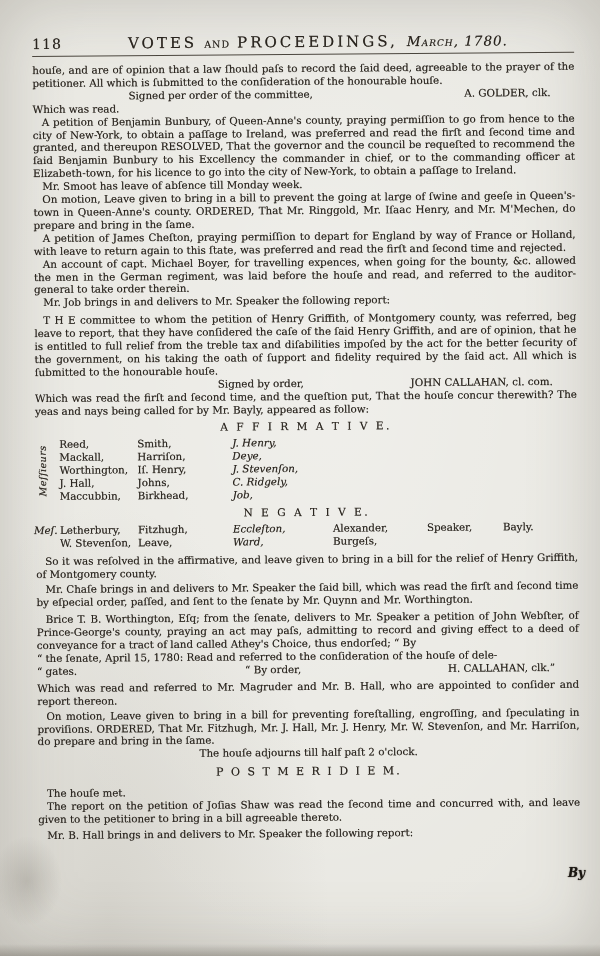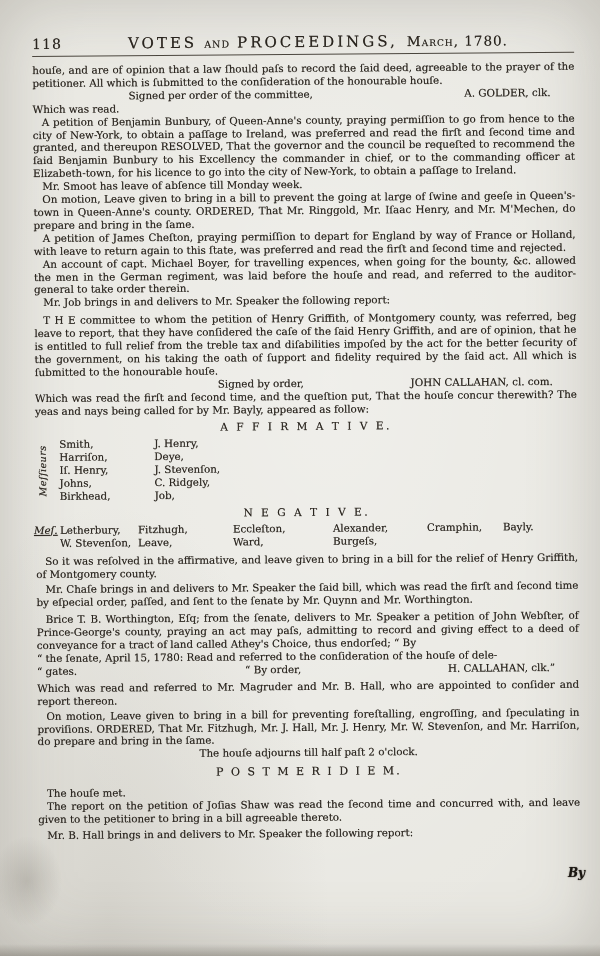--- a/index.html
+++ b/index.html
@@ -24,50 +24,50 @@
     transform: rotate(-0.45deg);
     transform-origin: top left;
     text-shadow: 0.2px 0.2px 0.35px rgba(45,40,33,0.55);
   }
   
   .header-line { display: flex; align-items: baseline; }
   .pagenum { font-size: 14px; letter-spacing: 1px; }
   .title { flex: 1; text-align: center; white-space: nowrap; }
   .t-big { font-size: 15px; letter-spacing: 3px; }
   .t-and { font-size: 9.5px; letter-spacing: 1px; margin: 0 2px; }
-  .t-date { font-variant: small-caps; font-size: 13.5px; letter-spacing: 1px; margin-left: 4px; }
+  .t-date { font-variant: small-caps; font-size: 13.5px; letter-spacing: 1px; margin-left: 4px; font-style: italic; }
   .rule { border-bottom: 1.2px solid #4a453d; margin-top: 3px; }
   
   .body-text { margin-top: 7px; font-size: 10.3px; line-height: 12.9px; }
   .pg { text-align: justify; }
   .pg.center { text-align: center; }
   .indent { text-indent: 9px; }
   .mt2 { margin-top: 2px; } .mt3 { margin-top: 3px; }
   .mt4 { margin-top: 4px; } .mt5 { margin-top: 5px; }
   
   .sig-row { display: flex; justify-content: space-between; }
   .sig-golder-label { margin-left: 96px; }
   .sig-callahan-label { margin-left: 183px; }
   .sig-name { margin-right: 24px; }
   .sig-row3 { display: flex; }
   .sig-row3 .byorder { margin-left: 168px; }
   .sig-row3 .sig-name { margin-left: auto; }
   
   .vote-heading { text-align: center; font-size: 10.6px; letter-spacing: 2.5px; margin: 5px 0 3px; }
   .aff-table { position: relative; display: flex; padding-left: 24px; margin-bottom: 1px; }
-  .w1 { width: 78px; } .w2 { width: 95px; } .w3 { width: 100px; }
+  .w1 { width: 78px; } .w2 { width: 95px; } .w3 { width: 100px; font-style: italic; }
   .w4 { width: 94px; } .w5 { width: 76px; } .w6 { flex: 1; }
   .vcell { white-space: nowrap; }
   .messieurs {
     position: absolute; left: -18px; top: 50%; width: 52px; text-align: center;
     transform: translateY(-50%) rotate(-90deg);
     font-style: italic; font-size: 9.5px; letter-spacing: 0.5px;
   }
   .neg-table { position: relative; padding-left: 24px; }
-  .neg-label { position: absolute; left: -2px; top: 0; font-style: italic; text-decoration: underline; }
+  .neg-label { position: absolute; left: -2px; top: 0; font-style: italic; }
   .neg-row { display: flex; }
   
   .pm-heading { text-align: center; font-size: 11px; letter-spacing: 2px; margin: 7px 0 6px; }
   
   .catchword {
     position: absolute; right: 15px; top: 866px;
     font-weight: bold; font-size: 12px; color: #1b1712;
     text-shadow: 0 0 1.2px rgba(25,18,10,0.85);
     font-style: italic;
   }
@@ -117,20 +117,27 @@
       <p class="pg indent mt5">T H E committee to whom the petition of Henry Griffith, of Montgomery county, was referred, beg leave to report, that they have conſidered the caſe of the ſaid Henry Griffith, and are of opinion, that he is entitled to full relief from the treble tax and diſabilities impoſed by the act for the better ſecurity of the government, on his taking the oath of ſupport and fidelity required by the ſaid act.  All which is ſubmitted to the honourable houſe.</p>
       <div class="sig-row">
         <span class="sig-callahan-label">Signed by order,</span>
         <span class="sig-name">JOHN CALLAHAN, cl. com.</span>
       </div>
       <p class="pg">Which was read the firſt and ſecond time, and the queſtion put, That the houſe concur therewith?  The yeas and nays being called for by Mr. Bayly, appeared as follow:</p>
 
       <div class="vote-heading">A F F I R M A T I V E.</div>
       <div class="aff-table">
         <span class="messieurs">Meſſieurs</span>
+        <div class="vcol w1">
+          <div class="vcell">Reed,</div>
+          <div class="vcell">Mackall,</div>
+          <div class="vcell">Worthington,</div>
+          <div class="vcell">J. Hall,</div>
+          <div class="vcell">Maccubbin,</div>
+        </div>
         <div class="vcol w2">
           <div class="vcell">Smith,</div>
           <div class="vcell">Harriſon,</div>
           <div class="vcell">Iſ. Henry,</div>
           <div class="vcell">Johns,</div>
           <div class="vcell">Birkhead,</div>
         </div>
         <div class="vcol w3">
           <div class="vcell">J. Henry,</div>
           <div class="vcell">Deye,</div>
@@ -141,21 +148,21 @@
       </div>
 
       <div class="vote-heading">N E G A T I V E.</div>
       <div class="neg-table">
         <span class="neg-label">Meſ.</span>
         <div class="neg-row">
           <div class="vcell w1">Letherbury,</div>
           <div class="vcell w2">Fitzhugh,</div>
           <div class="vcell w3">Eccleſton,</div>
           <div class="vcell w4">Alexander,</div>
-          <div class="vcell w5">Cramphin,</div>
+          <div class="vcell w5">Speaker,</div>
           <div class="vcell w6">Bayly.</div>
         </div>
         <div class="neg-row">
           <div class="vcell w1">W. Stevenſon,</div>
           <div class="vcell w2">Leave,</div>
           <div class="vcell w3">Ward,</div>
           <div class="vcell w4">Burgeſs,</div>
           <div class="vcell w5"></div>
           <div class="vcell w6"></div>
         </div>

